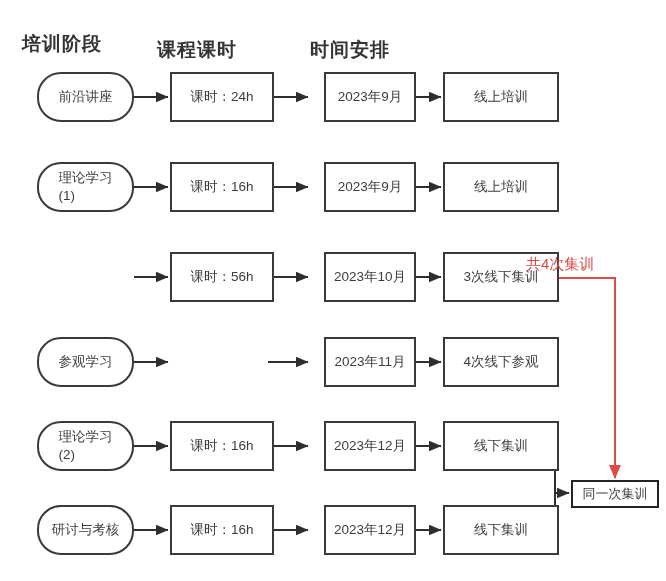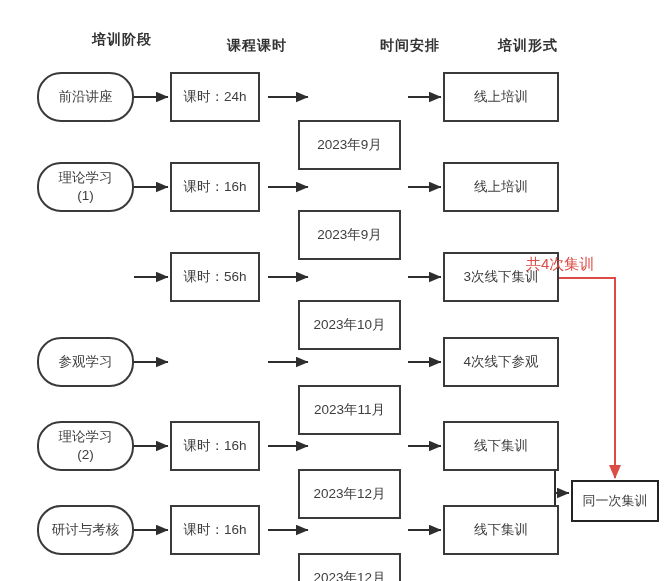--- a/index.html
+++ b/index.html
@@ -2,36 +2,36 @@
 <html><head>
 <meta charset="utf-8">
 <style>
   html,body{margin:0;padding:0;background:#ffffff;}
   .page{
     position:relative;width:666px;height:581px;background:#ffffff;overflow:hidden;
     font-family:"Liberation Sans","DejaVu Sans",sans-serif;
   }
   .layer{position:absolute;left:0;top:0;width:666px;height:581px;pointer-events:none;}
   .hdr{
-    position:absolute;width:130px;text-align:right;
-    font-size:14px;font-weight:bold;color:#333333;letter-spacing:1px;
+    position:absolute;width:130px;text-align:left;
+    font-size:19px;font-weight:bold;color:#333333;letter-spacing:1px;
   }
   .box{
     position:absolute;height:50px;box-sizing:border-box;background:#ffffff;
     border:2px solid #3a3a3a;display:flex;align-items:center;justify-content:center;
-    font-size:13.5px;color:#3d3d3d;text-align:center;white-space:pre-line;line-height:1.3;
+    font-size:13.5px;color:#3d3d3d;text-align:left;white-space:pre-line;line-height:1.3;
   }
   .stage{left:37px;width:97px;border-radius:24px;}
-  .col2{left:170px;width:90px;}
-  .col3{left:298px;width:103px;margin-top:48px;}
+  .col2{left:170px;width:104px;}
+  .col3{left:324px;width:92px;}
   .col4{left:443px;width:116px;}
   .row1{top:72px;} .row2{top:162px;} .row3{top:252px;}
   .row4{top:337px;} .row5{top:421px;} .row6{top:505px;}
   .merge{
-    position:absolute;left:571px;top:480px;width:88px;height:42px;box-sizing:border-box;
+    position:absolute;left:571px;top:480px;width:88px;height:28px;box-sizing:border-box;
     background:#ffffff;border:2px solid #232323;display:flex;align-items:center;justify-content:center;
     font-size:13px;color:#3d3d3d;
   }
   .note{
     position:absolute;left:526px;top:255px;font-size:15px;color:#dc4b45;white-space:nowrap;
   }
 </style>
 </head>
 <body>
 
@@ -74,21 +74,20 @@
     <g stroke="#2e2e2e" stroke-width="2" fill="none">
       <path d="M543,446 L555,446 L555,530 L543,530"></path>
       <line x1="555" y1="493" x2="569" y2="493" marker-end="url(#mB)"></line>
     </g>
     <path d="M543,278 L615,278 L615,478" stroke="#dc4b45" stroke-width="2" fill="none" marker-end="url(#mR)"></path>
   </svg>
 
   <div class="hdr" style="left:22px;top:31px">培训阶段</div>
   <div class="hdr" style="left:157px;top:37px">课程课时</div>
   <div class="hdr" style="left:310px;top:37px">时间安排</div>
-  <div class="hdr" style="left:428px;top:37px">培训形式</div>
 
   <div class="box stage row1">前沿讲座</div>
   <div class="box col2 row1">课时：24h</div>
   <div class="box col3 row1">2023年9月</div>
   <div class="box col4 row1">线上培训</div>
 
   <div class="box stage row2">理论学习
 (1)</div>
   <div class="box col2 row2">课时：16h</div>
   <div class="box col3 row2">2023年9月</div>

